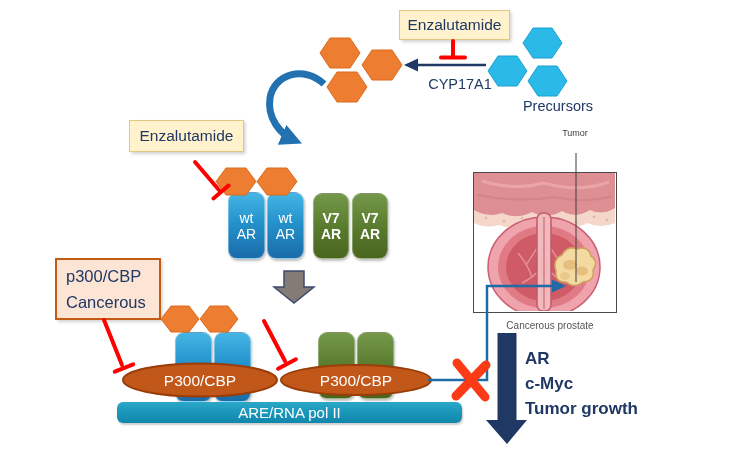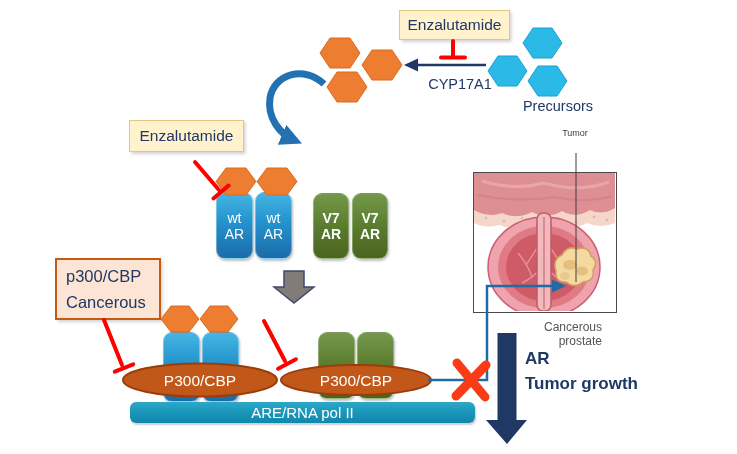--- a/index.html
+++ b/index.html
@@ -18,36 +18,35 @@
   .peach{background:#FCE5D5;border:2px solid #C55A11;flex-direction:column;align-items:flex-start;
          justify-content:center;padding-left:9px;font-size:16.5px;line-height:26px;}
   
   .nav-label{position:absolute;color:#1F3864;font-size:14.5px;text-align:center;}
   
   .ar-block{
     position:absolute;border-radius:9px;color:#fff;font-size:14px;line-height:16px;
     display:flex;flex-direction:column;align-items:center;justify-content:center;
     box-shadow:1px 2px 2.5px rgba(0,0,0,.25);
   }
-  .ar-blue{background:linear-gradient(180deg,#45B5E4 0%,#2492CC 45%,#1A6CA9 100%);border:1px solid rgba(255,255,255,.35);}
+  .ar-blue{background:linear-gradient(180deg,#45B5E4 0%,#2492CC 45%,#1A6CA9 100%);border:1px solid rgba(255,255,255,.35);margin-left:12px;}
   .ar-green{background:linear-gradient(180deg,#74984A 0%,#5A7C2E 50%,#4A651F 100%);border:1px solid rgba(255,255,255,.3);font-weight:bold;}
   
   .are-bar{
     position:absolute;left:117px;top:402px;width:345px;height:21px;border-radius:6px;
     background:linear-gradient(180deg,#2BA7C8 0%,#1793B7 60%,#1187AB 100%);
     color:#fff;font-size:15px;display:flex;align-items:center;justify-content:center;
     box-shadow:1px 2px 2px rgba(0,0,0,.2);
-    margin-left:13px;
   }
   
   .prostate-frame{
     position:absolute;left:473px;top:172px;width:144px;height:141px;
     border:1.5px solid #4a4a4a;background:#fff;overflow:hidden;
   }
-  .small-caption{position:absolute;color:#555;font-size:12px;text-align:right;}
+  .small-caption{position:absolute;color:#555;font-size:10px;text-align:center;}
   .tumor-caption{position:absolute;color:#3d3d3d;font-size:9px;text-align:center;}
   
   .outcome{position:absolute;left:525px;top:346px;width:160px;color:#1F3864;
            font-size:17px;font-weight:bold;line-height:25px;}
   .overlay{position:absolute;left:0;top:0;width:737px;height:454px;pointer-events:none;z-index:10;}
   .ellipse-label{fill:#ffffff;font-size:15.5px;font-family:"Liberation Sans","DejaVu Sans",sans-serif;}
 </style>
 </head>
 <body>
 
@@ -127,20 +126,21 @@
       <ellipse cx="96" cy="92" rx="7" ry="5" fill="#E6BE7D"></ellipse>
       <ellipse cx="108" cy="98" rx="6" ry="4.5" fill="#E6BE7D"></ellipse>
       <ellipse cx="91" cy="103" rx="5" ry="4" fill="#EBC98C"></ellipse>
     </svg>
   </div>
   <div class="tumor-caption" style="left:552px;top:128px;width:46px;">Tumor</div>
   <div class="small-caption" style="left:498px;top:320px;width:104px;">Cancerous prostate</div>
 
   <div class="outcome">
     <div>AR</div>
+    <div>c-Myc</div>
     <div>Tumor growth</div>
   </div>
 
   <svg class="overlay">
     <defs>
       <marker id="arrBlue" viewBox="0 0 10 10" refX="6" refY="5" markerWidth="3.1" markerHeight="3.1" orient="auto">
         <path d="M0,0 L10,5 L0,10 z" fill="#2272B2"></path>
       </marker>
     </defs>
 

